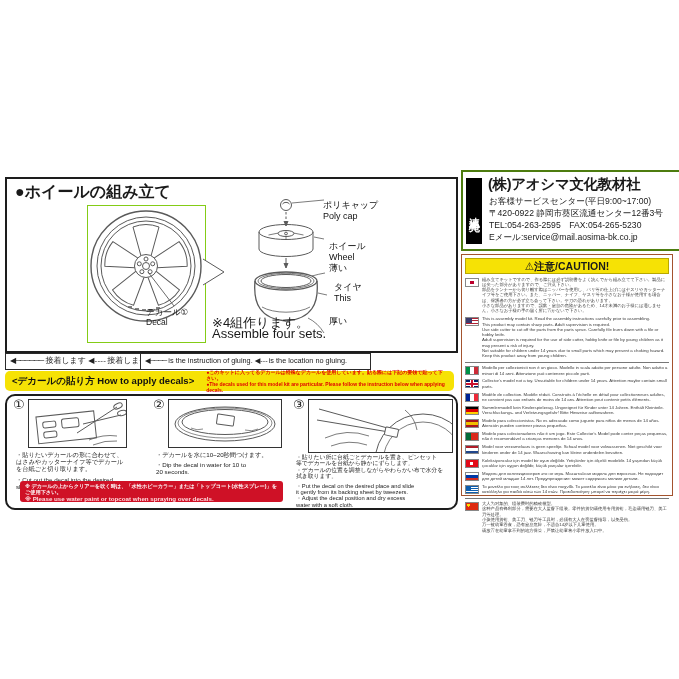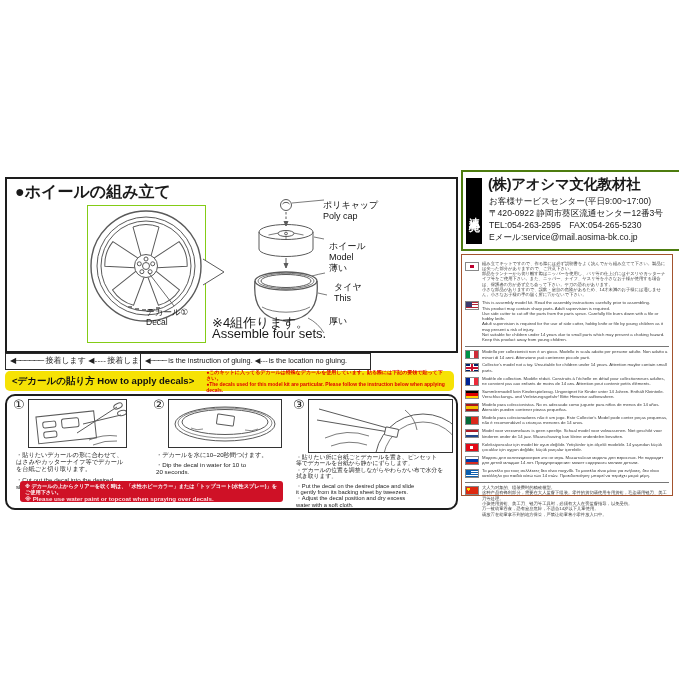--- a/index.html
+++ b/index.html
@@ -123,21 +123,21 @@
         <path d="M58,121 q10,5 16,15" stroke-width="0.8"></path>
       </g>
     </svg>
 
     <div class="abs lbl" style="left:316px;top:21px;">
       <div>ポリキャップ</div>
       <div>Poly cap</div>
     </div>
     <div class="abs lbl" style="left:322px;top:62px;">
       <div>ホイール</div>
-      <div>Model</div>
+      <div>Wheel</div>
     </div>
     <div class="abs lbl" style="left:322px;top:84px;">薄い</div>
     <div class="abs lbl" style="left:327px;top:103px;">
       <div>タイヤ</div>
       <div>This</div>
     </div>
     <div class="abs lbl" style="left:322px;top:137px;">厚い</div>
     <div class="abs" id="sets-note">
       <div>※4組作ります。</div>
       <div>Assemble four sets.</div>
@@ -244,20 +244,23 @@
   <div class="abs" id="contact-box">
     <div class="abs" id="contact-side">連絡先</div>
     <div class="abs" id="company">(株)アオシマ文化教材社</div>
     <div class="abs contact-line" style="top:24px;">お客様サービスセンター(平日9:00~17:00)</div>
     <div class="abs contact-line" style="top:36px;">〒420-0922 静岡市葵区流通センター12番3号</div>
     <div class="abs contact-line" style="top:48px;">TEL:054-263-2595　FAX:054-265-5230</div>
     <div class="abs contact-line" style="top:60px;">Eメール:service@mail.aosima-bk.co.jp</div>
   </div>
 
   <div class="abs" id="caution-box">
+    <div id="caution-head">
+      <span>⚠</span><span>注意/CAUTION!</span>
+    </div>
 
     <div class="centry">
       <span class="flag flag-japan"></span>
       <span class="t ml">組み立てキットですので、作る際には必ず説明書をよく読んでから組み立てて下さい。製品には尖った部分がありますので、ご注意下さい。
 部品をランナーから切り離す際はニッパーを使用し、バリ等の仕上げにはヤスリやカッターナイフ等をご使用下さい。また、ニッパー、ナイフ、ヤスリ等を小さなお子様が使用する場合は、保護者の方が必ず立ち会って下さい。ケガの恐れがあります。
 小さな部品がありますので、誤飲・窒息の危険があるため、14才未満のお子様には適しません。小さなお子様の手の届く所に置かないで下さい。</span>
     </div>
     <div class="centry">
       <span class="flag flag-usa"></span>
       <span class="t ml">This is assembly model kit. Read the assembly instructions carefully prior to assembling.

